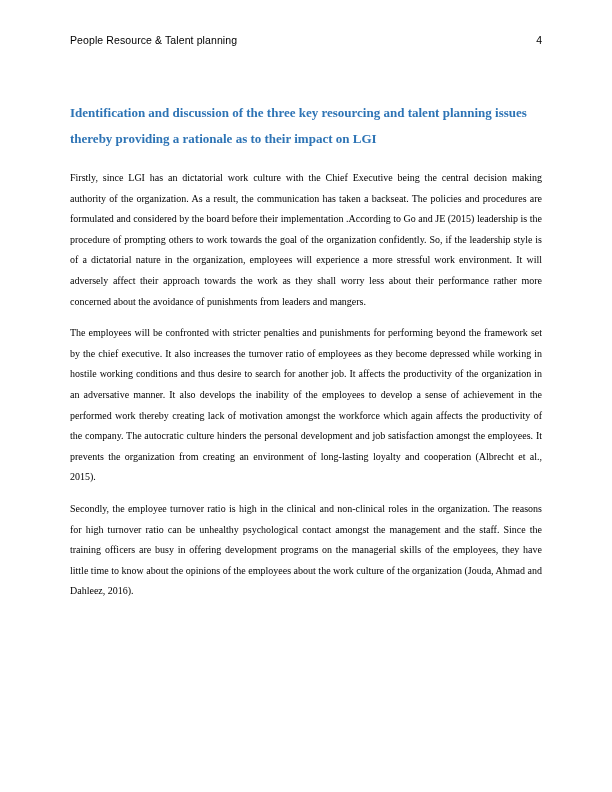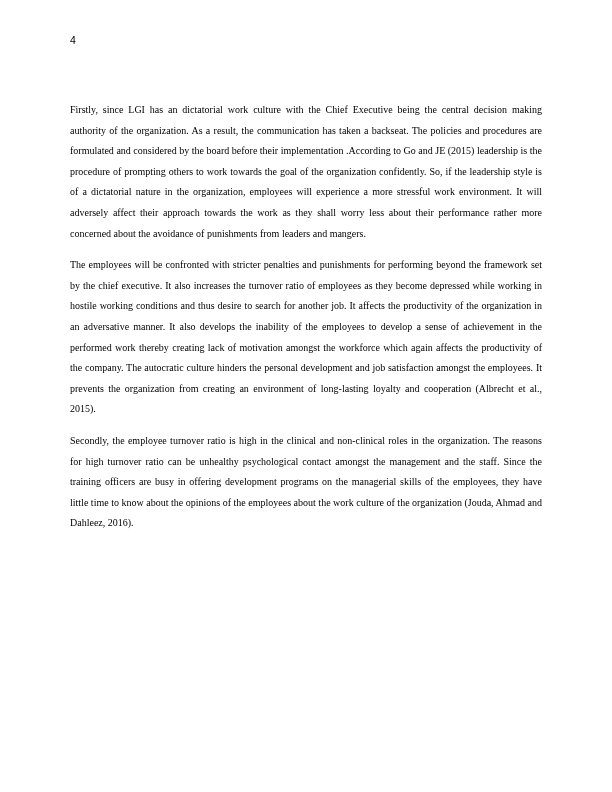--- a/index.html
+++ b/index.html
@@ -57,25 +57,27 @@
     text-align: justify;
     margin: 0 0 11px 0;
   }
 </style>
 </head>
 <body>
 
 <div class="page">
 
   <div class="page-header">
+    <span class="header-title">People Resource &amp; Talent planning</span>
     <span class="header-page-number">4</span>
   </div>
 
   <div class="content">
 
+    <h1 class="doc-heading">Identification and discussion of the three key resourcing and talent planning issues thereby providing a rationale as to their impact on LGI</h1>
 
     <p class="doc-paragraph">Firstly, since LGI has an dictatorial work culture with the Chief Executive being the central decision making authority of the organization.  As a result, the communication has taken a backseat. The policies and procedures are formulated and considered by the board before their implementation .According to Go and JE (2015) leadership is the procedure of prompting others to work towards the goal of the organization confidently. So, if the leadership style is of a dictatorial nature in the organization, employees will experience a more stressful work environment. It will adversely affect their approach towards the work as they shall worry less about their performance rather more concerned about the avoidance of punishments from leaders and mangers.</p>
 
     <p class="doc-paragraph">The employees will be confronted with stricter penalties and punishments for performing beyond the framework set by the  chief executive. It also increases the turnover ratio of employees as they become depressed while working in hostile working conditions and thus desire to search for another job. It affects the productivity of the organization in an adversative manner. It also develops the inability of the employees to develop a sense of achievement in the performed work thereby creating lack of motivation amongst the workforce which again affects the productivity of the company. The autocratic culture hinders the personal development and job satisfaction amongst the employees. It prevents the organization    from creating an environment of long-lasting loyalty and cooperation (Albrecht et al., 2015).</p>
 
     <p class="doc-paragraph">Secondly, the employee turnover ratio is high in the clinical and non-clinical roles in the organization. The reasons for high turnover ratio can be unhealthy psychological contact amongst the management and the staff. Since the training officers are busy in offering development programs on the managerial skills of the employees, they have little time to know about the opinions of the employees about the work culture of the organization (Jouda, Ahmad and Dahleez, 2016).</p>
 
   </div>
 
 </div>

